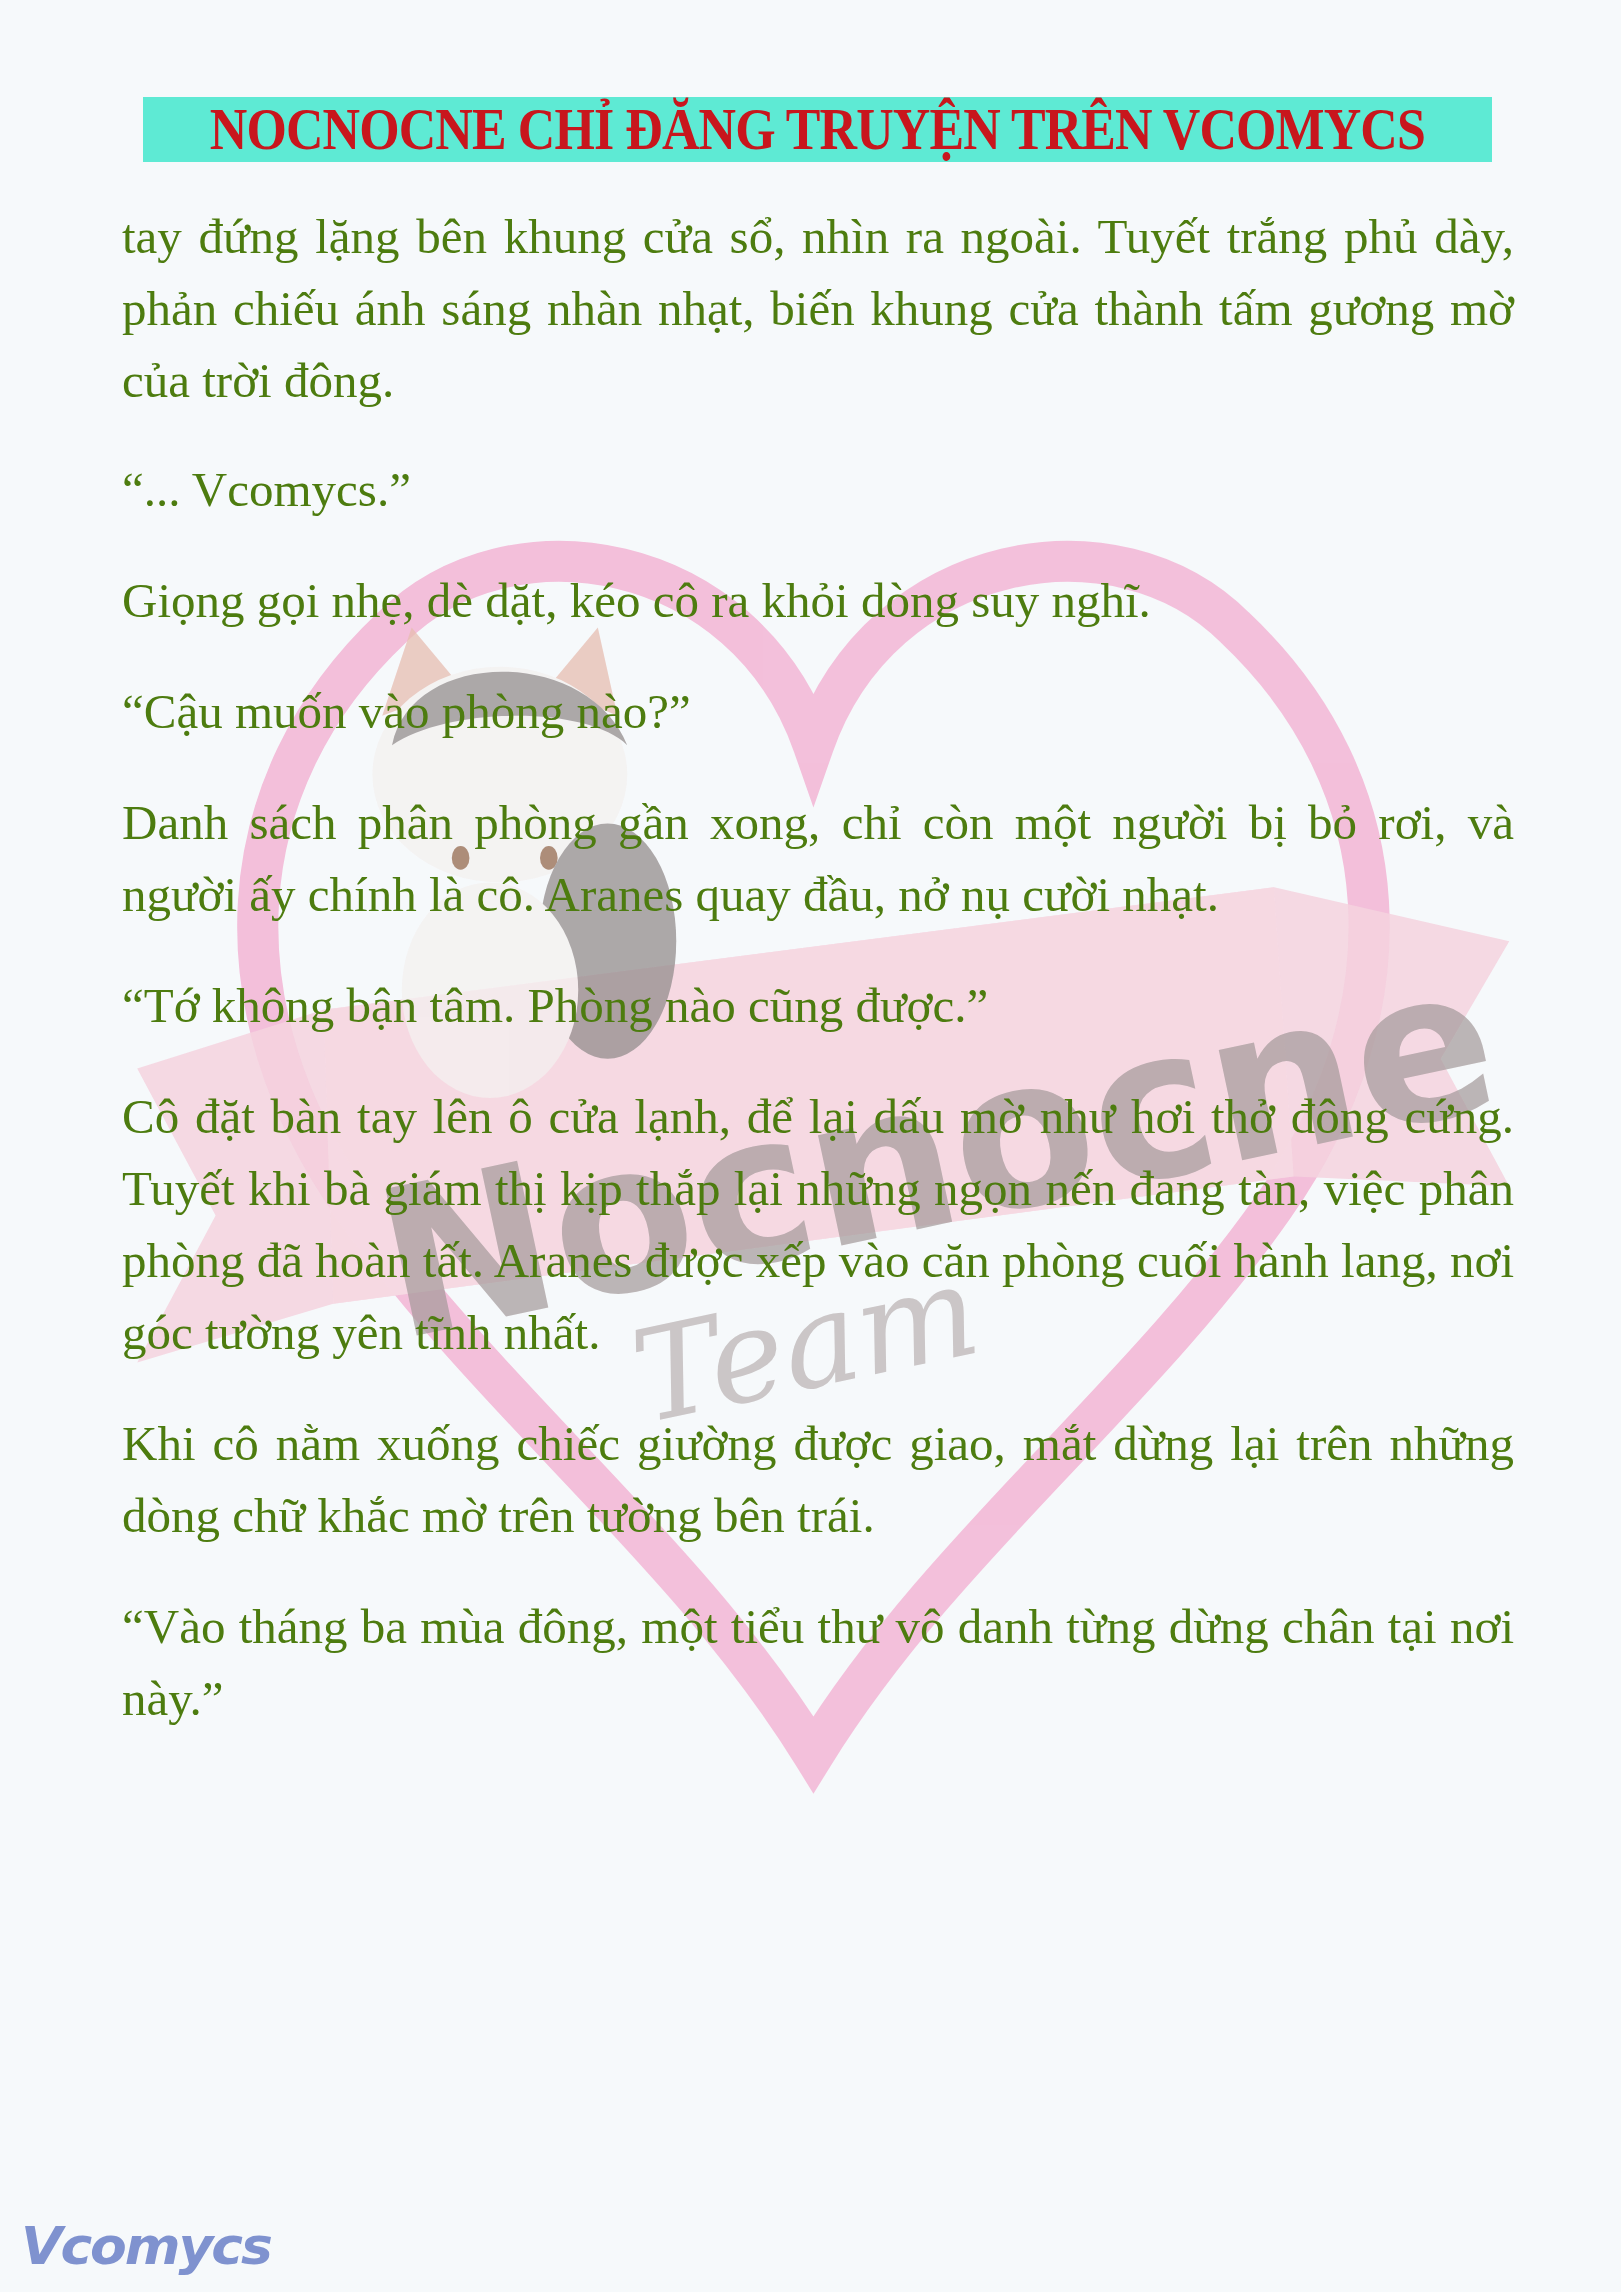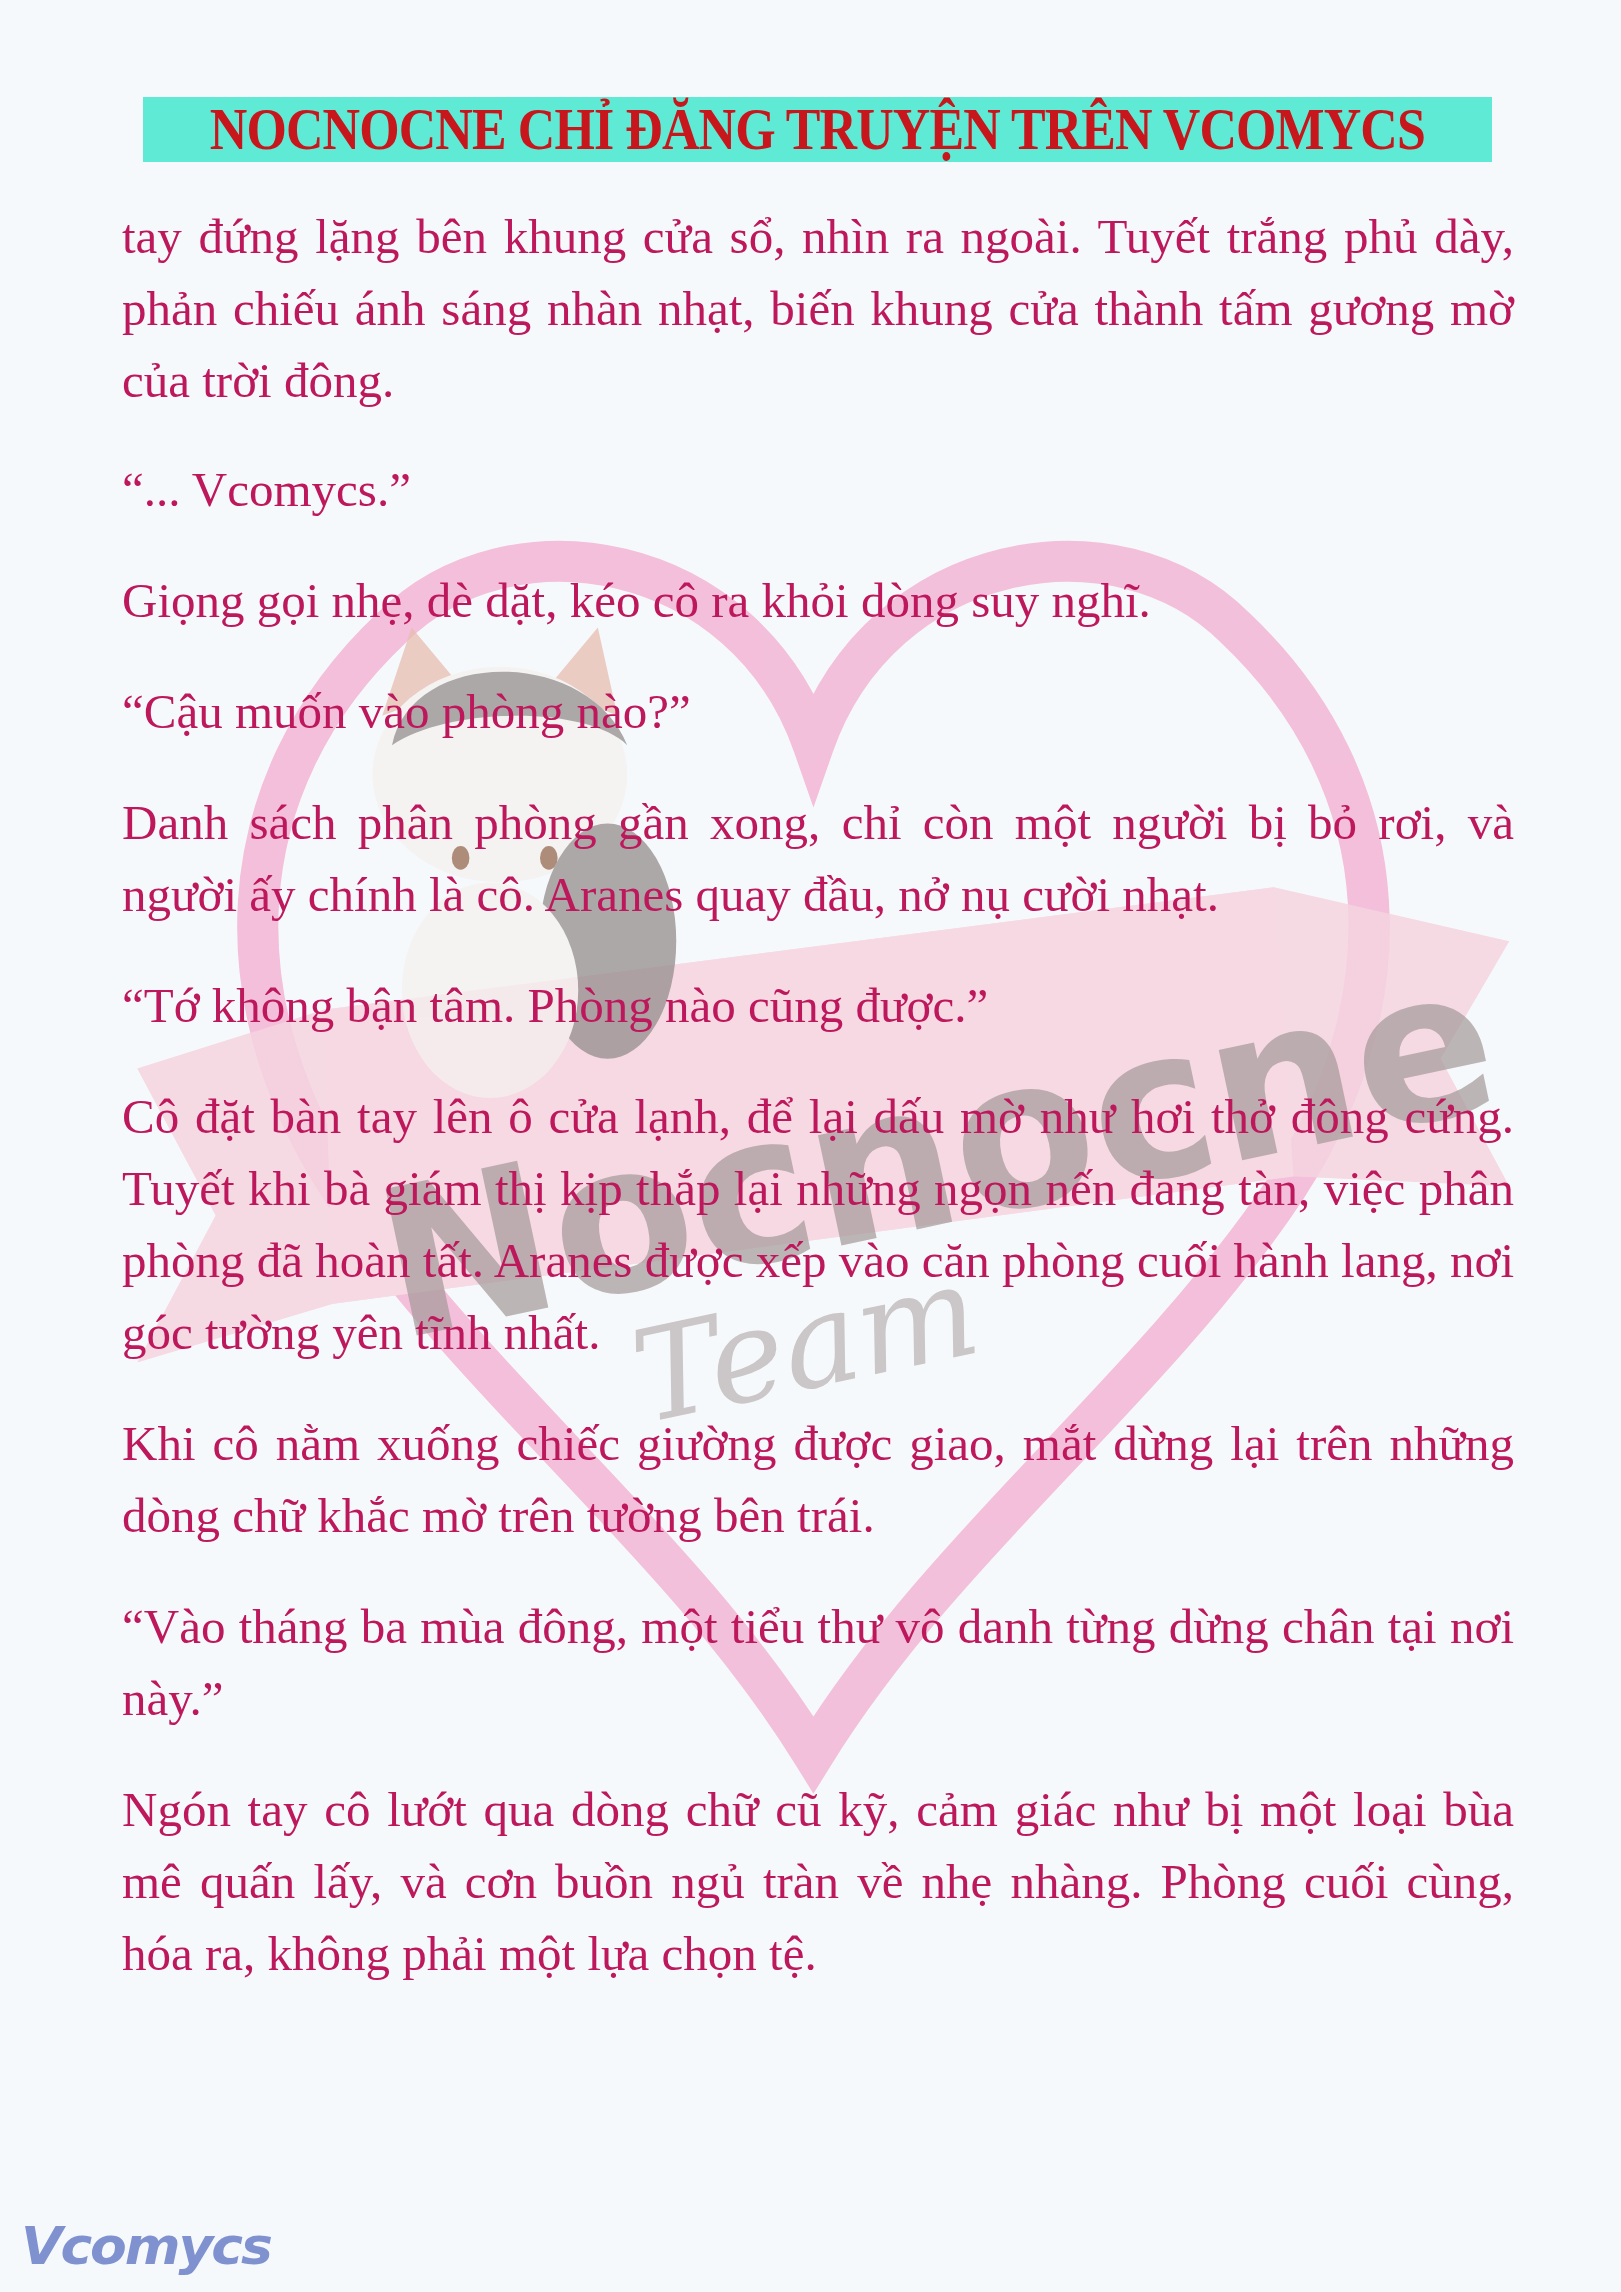--- a/index.html
+++ b/index.html
@@ -47,21 +47,21 @@
       letter-spacing: -1px;
       transform: scaleX(0.88);
       white-space: nowrap;
       line-height: 1;
     }
     .content {
       position: absolute;
       left: 122px;
       top: 201px;
       width: 1392px;
-      color: #be185d;
+      color: #4d7c0f;
     }
     .para {
       font-size: 49px;
       line-height: 72px;
       margin: 0 0 39px 0;
       text-align: justify;
       text-align-last: left;
     }
     .logo {
       position: absolute;
@@ -117,20 +117,19 @@
   <div class="content">
     <p class="para" style="margin-bottom:37px">tay đứng lặng bên khung cửa sổ, nhìn ra ngoài. Tuyết trắng phủ dày, phản chiếu ánh sáng nhàn nhạt, biến khung cửa thành tấm gương mờ của trời đông.</p>
     <p class="para" style="margin-bottom:39px">“... Vcomycs.”</p>
     <p class="para" style="margin-bottom:39px">Giọng gọi nhẹ, dè dặt, kéo cô ra khỏi dòng suy nghĩ.</p>
     <p class="para" style="margin-bottom:39px">“Cậu muốn vào phòng nào?”</p>
     <p class="para" style="margin-bottom:39px">Danh sách phân phòng gần xong, chỉ còn một người bị bỏ rơi, và người ấy chính là cô. Aranes quay đầu, nở nụ cười nhạt.</p>
     <p class="para" style="margin-bottom:39px">“Tớ không bận tâm. Phòng nào cũng được.”</p>
     <p class="para" style="margin-bottom:39px">Cô đặt bàn tay lên ô cửa lạnh, để lại dấu mờ như hơi thở đông cứng. Tuyết khi bà giám thị kịp thắp lại những ngọn nến đang tàn, việc phân phòng đã hoàn tất. Aranes được xếp vào căn phòng cuối hành lang, nơi góc tường yên tĩnh nhất.</p>
     <p class="para" style="margin-bottom:39px">Khi cô nằm xuống chiếc giường được giao, mắt dừng lại trên những dòng chữ khắc mờ trên tường bên trái.</p>
     <p class="para" style="margin-bottom:39px">“Vào tháng ba mùa đông, một tiểu thư vô danh từng dừng chân tại nơi này.”</p>
-    <p class="para">Ngón tay cô lướt qua dòng chữ cũ kỹ, cảm giác như bị một loại bùa mê quấn lấy, và cơn buồn ngủ tràn về nhẹ nhàng. Phòng cuối cùng, hóa ra, không phải một lựa chọn tệ.</p>
   </div>
 
   <div class="logo">
     <span class="logo-text">Vcomycs</span>
   </div>
 </div>
 
 
 </body></html>

